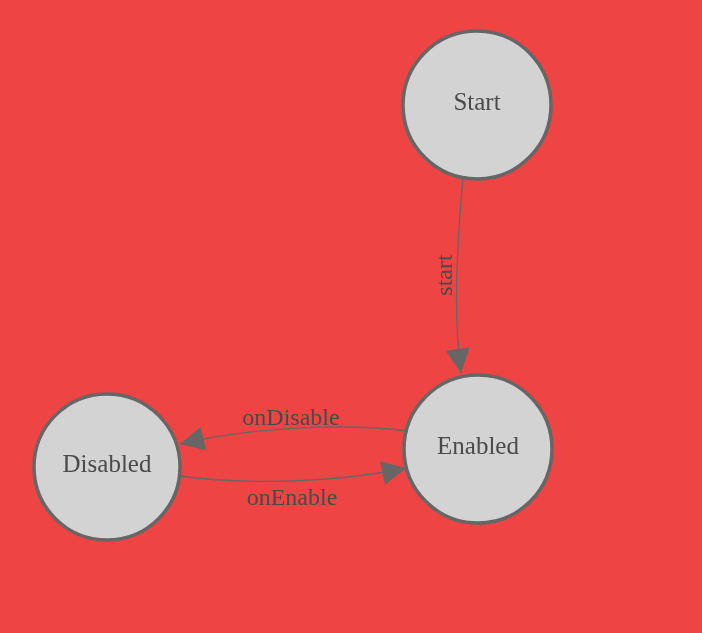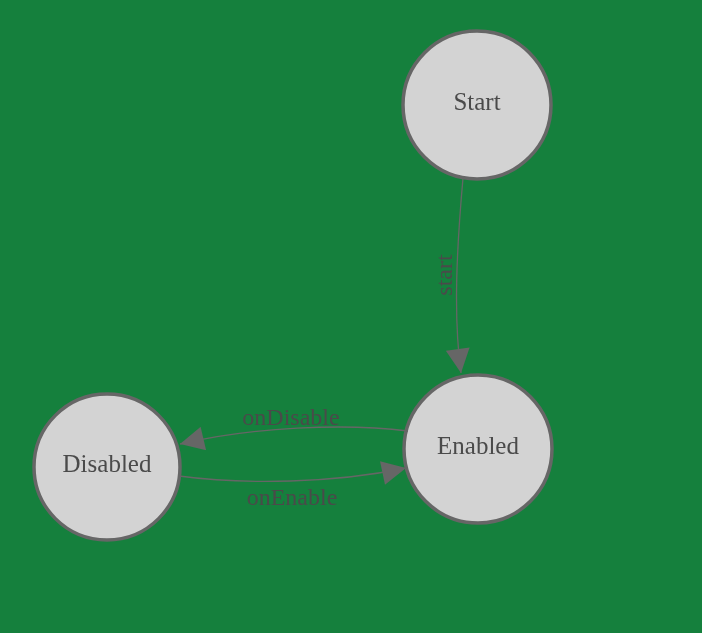--- a/index.html
+++ b/index.html
@@ -4,21 +4,21 @@
 <style>
   html, body {
     margin: 0;
     padding: 0;
     background: #ffffff;
   }
   .canvas {
     position: relative;
     width: 702px;
     height: 633px;
-    background: #15803d;
+    background: #ef4444;
     overflow: hidden;
   }
   svg { display: block; }
   svg text {
     font-family: "Liberation Serif", "DejaVu Serif", serif;
     fill: #4a4a4a;
   }
   .node-circle {
     fill: #d3d3d3;
     stroke: #666666;

